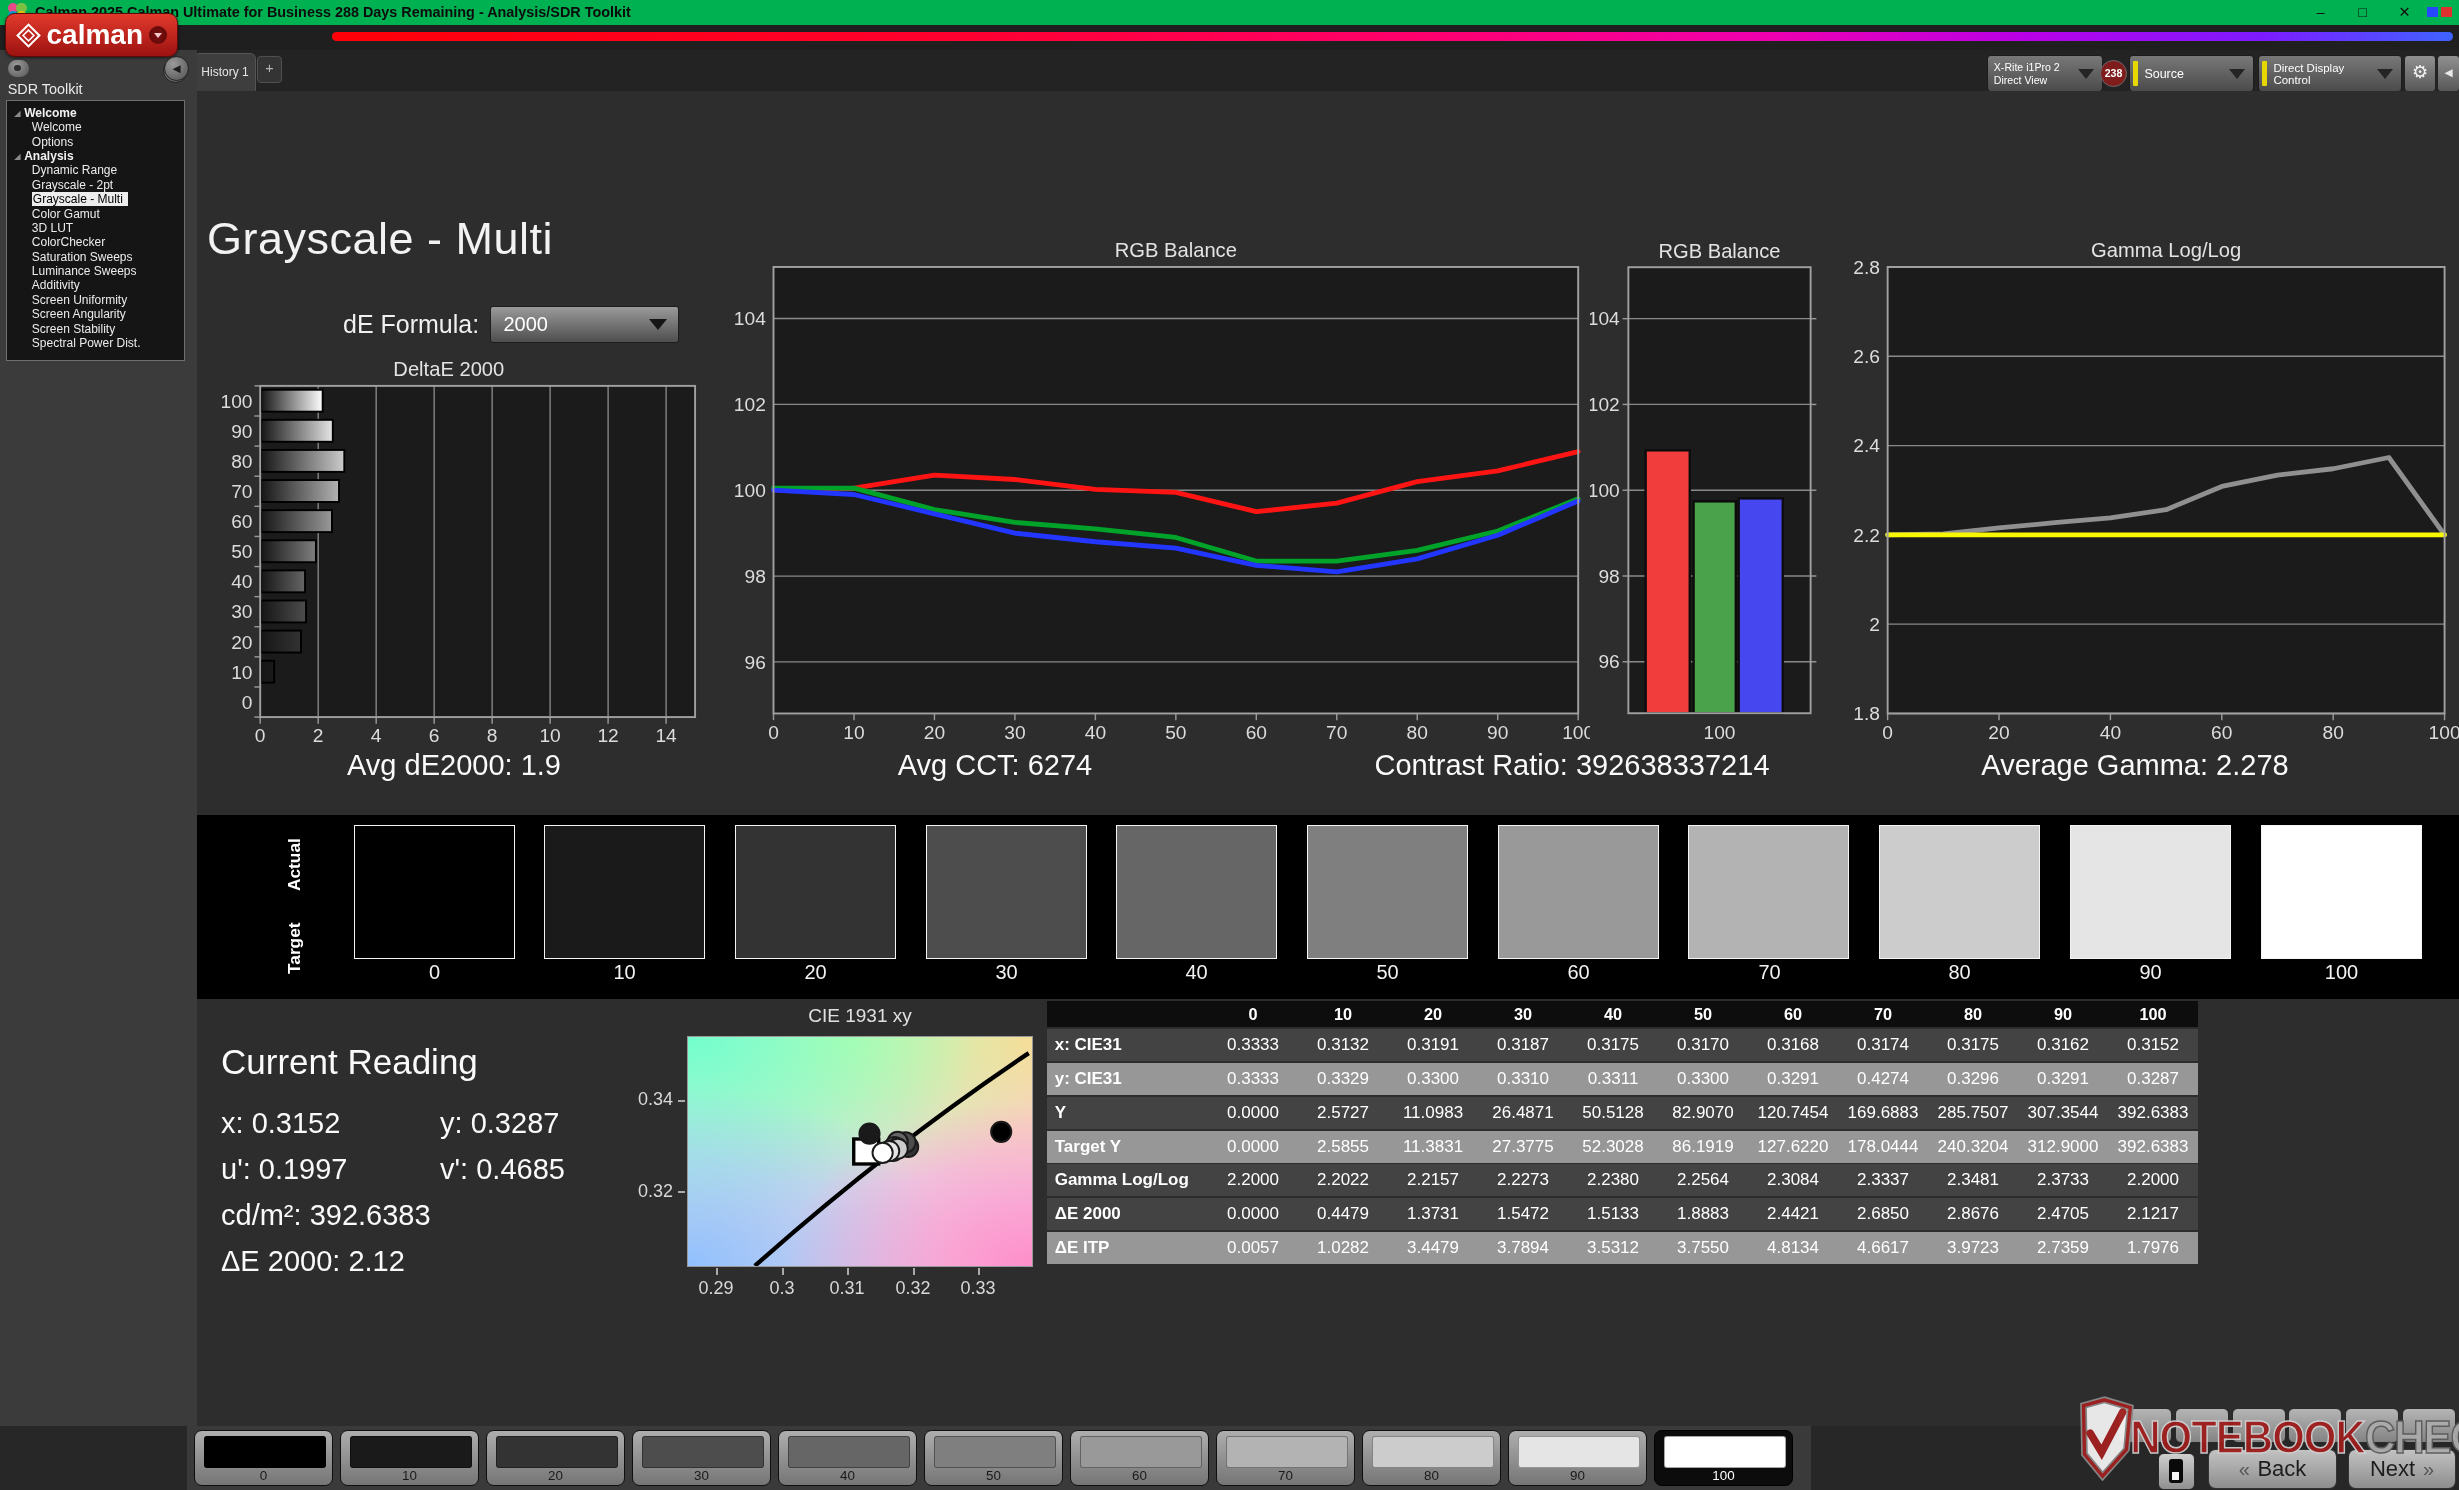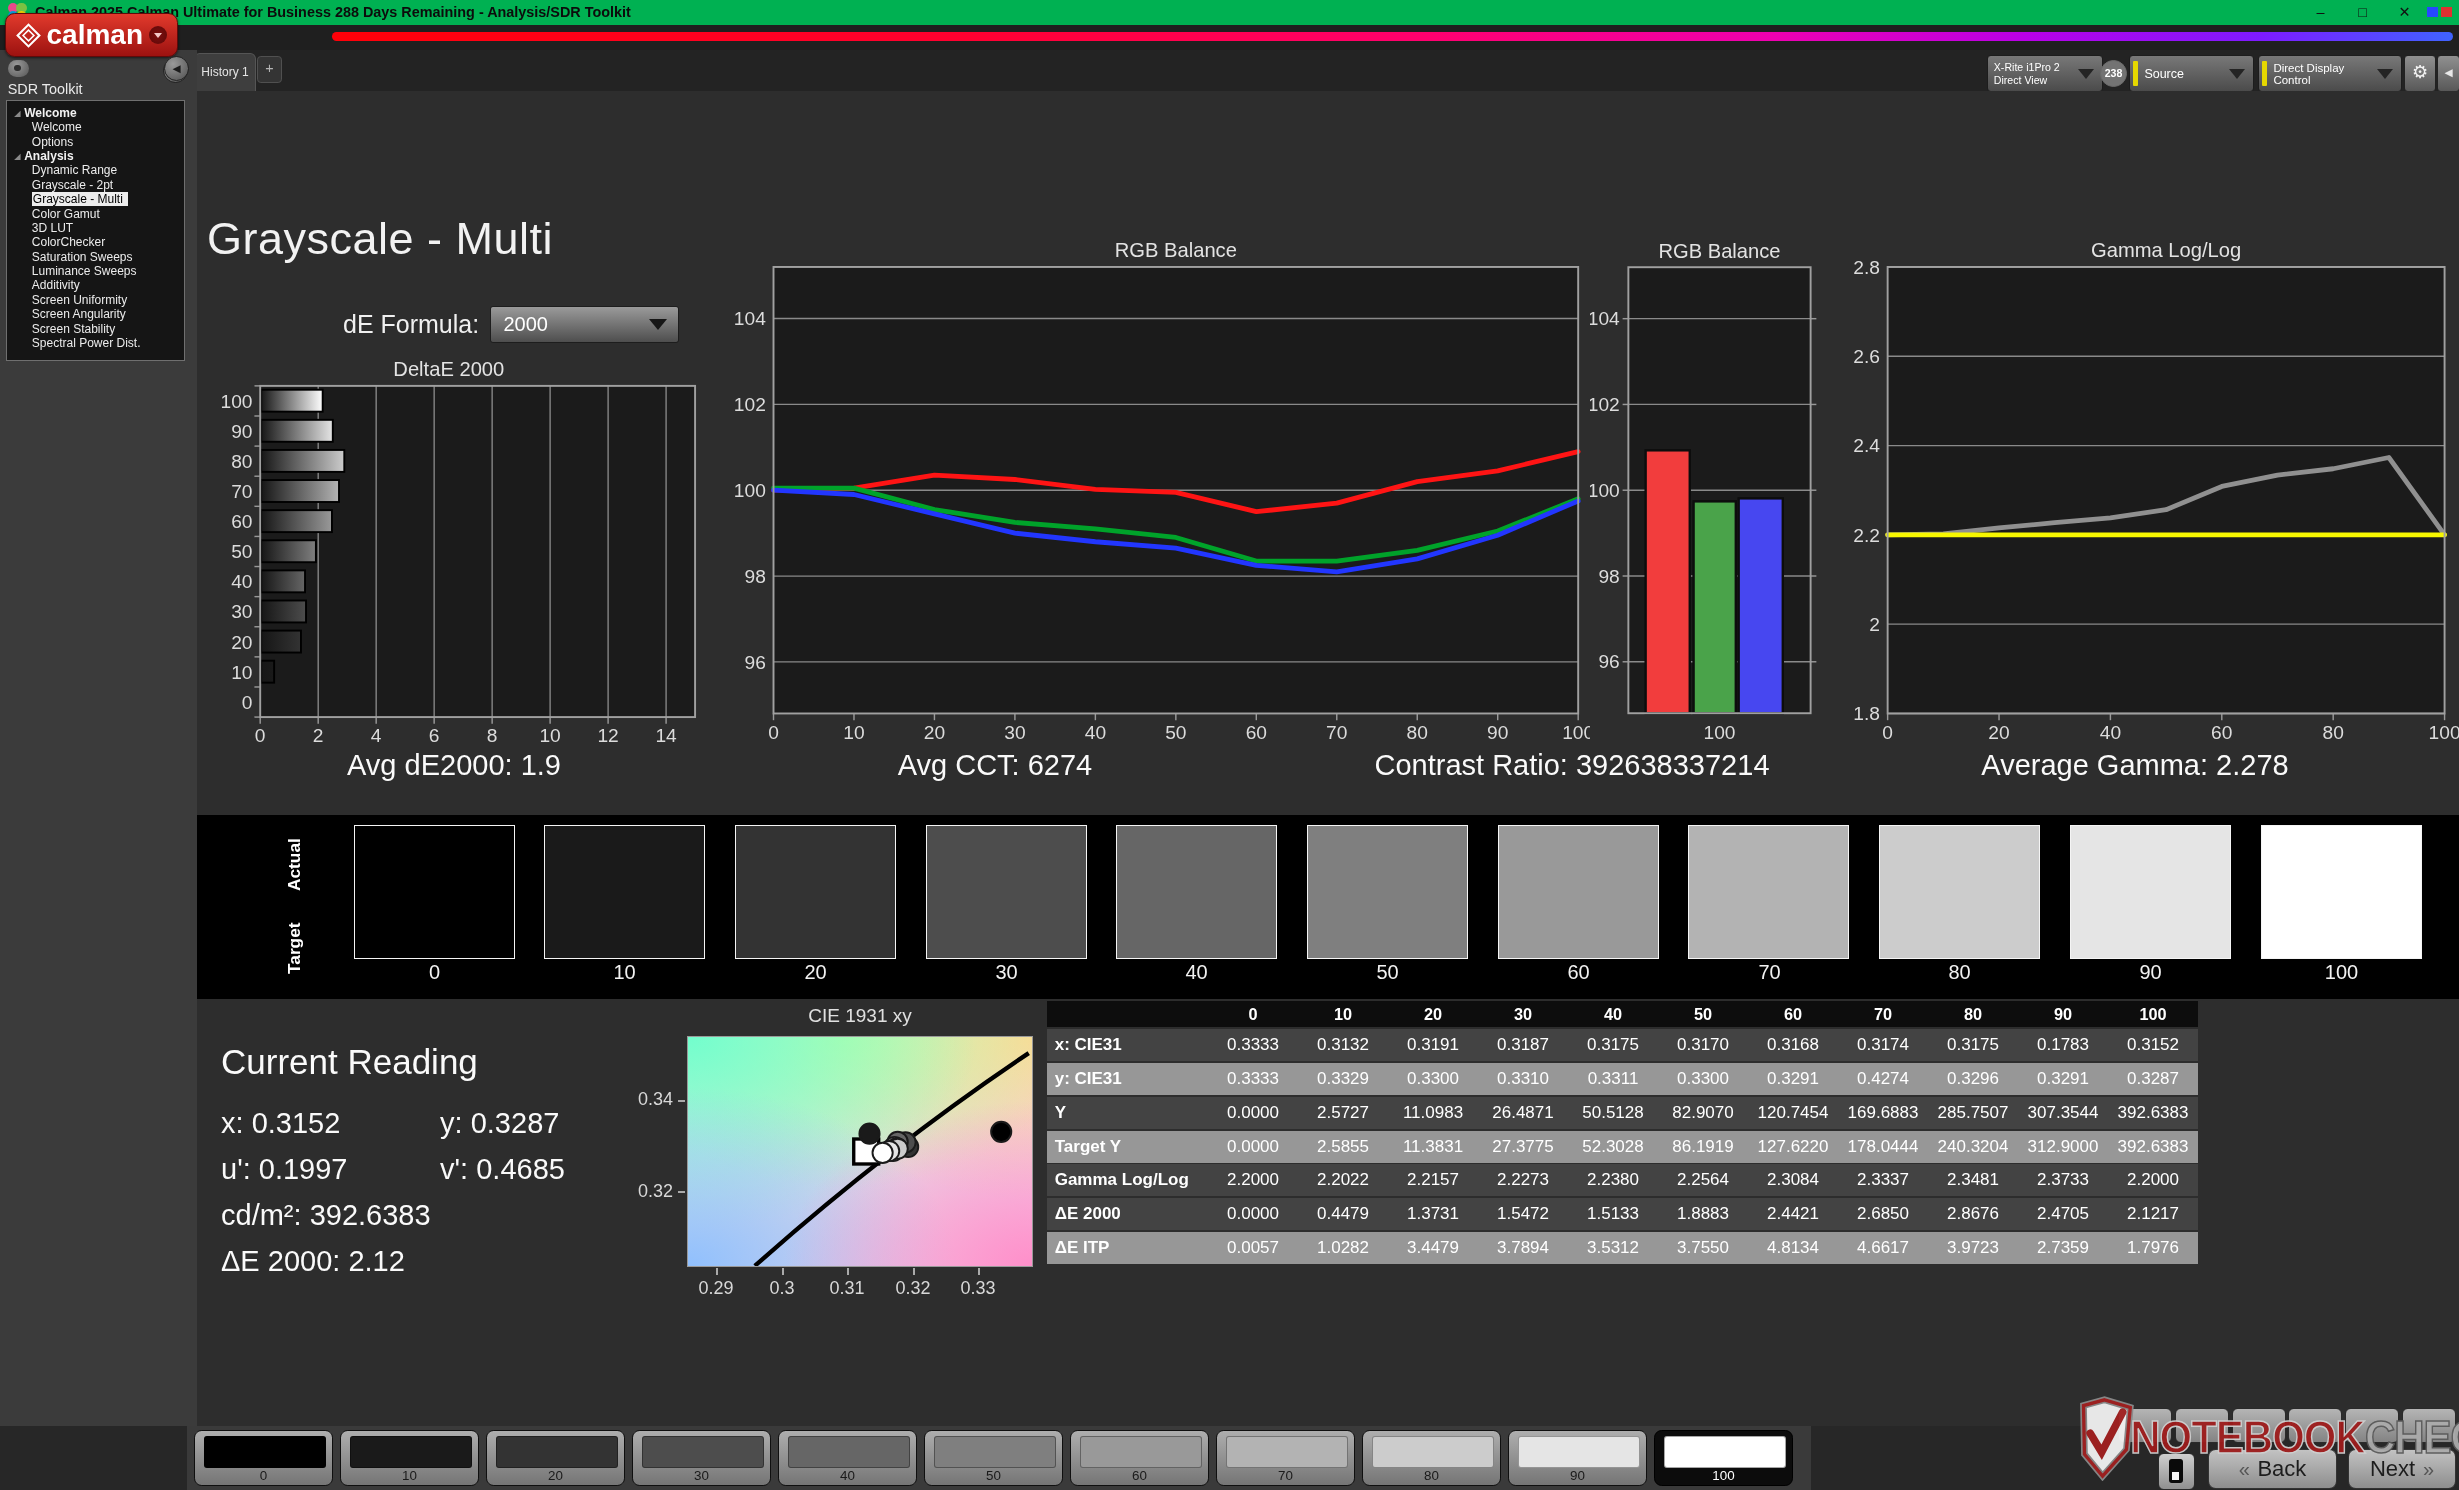--- a/index.html
+++ b/index.html
@@ -30,21 +30,21 @@
   #tab-nav-btn{left:164px;top:56px;z-index:7;}
   #history-tab{left:194px;top:53px;width:60px;height:38px;background:#3e3e3e;border:1px solid #555;border-bottom:none;
     border-radius:5.8px 5.8px 0 0;color:#e5e5e5;font-size:12px;text-align:center;line-height:37px;}
   #tab-add{left:257px;top:56px;width:23px;height:25px;background:#343434;border:1px solid #505050;border-radius:3.8px;
     color:#b5b5b5;font-size:14.4px;text-align:center;line-height:23px;}
   .dd{background:linear-gradient(#787878,#4b4b4b);border:1px solid #1d1d1d;border-radius:3.8px;color:#fff;
     display:flex;align-items:center;}
   .dd .ybar{width:4.8px;height:25px;background:#e6d800;margin:0 6.7px 0 2.9px;border-radius:1px;flex:0 0 auto;}
   .dd .chev{margin-left:auto;margin-right:7.7px;width:0;height:0;border-left:8.6px solid transparent;border-right:8.6px solid transparent;border-top:10.6px solid #242424;flex:0 0 auto;}
   #meter-dd{left:1987px;top:55px;width:108px;height:35px;font-size:10.6px;line-height:12.5px;padding-left:5.8px;}
-  #badge-238{left:2100px;top:60px;width:25px;height:25px;border-radius:50%;background:#737373;border:1.9px solid #6a6a6a;
+  #badge-238{left:2100px;top:60px;width:25px;height:25px;border-radius:50%;background:#7f1d1d;border:1.9px solid #6a6a6a;
     color:#fff;font-size:10.6px;font-weight:bold;text-align:center;line-height:24px;}
   #source-dd{left:2129px;top:55px;width:123px;height:35px;font-size:12.5px;}
   #ddc-dd{left:2258px;top:55px;width:142px;height:35px;font-size:11.5px;}
   #gear-btn{left:2404px;top:55px;width:30px;height:35px;border-radius:3.8px;background:linear-gradient(#909090,#585858);
     border:1px solid #222;color:#f2f2f2;font-size:18px;text-align:center;line-height:33px;}
   #collapse2-btn{left:2437px;top:55px;width:21px;height:35px;border-radius:3.8px;background:linear-gradient(#909090,#585858);
     border:1px solid #222;color:#e8e8e8;font-size:10.6px;text-align:center;line-height:33px;}
   
   #sidebar{left:0;top:50px;width:197px;height:1376px;background:#3b3b3b;}
   #sb-dot-btn{left:7.7px;top:60px;width:21px;height:17.3px;border-radius:8.6px;background:radial-gradient(circle at 40% 30%,#9a9a9a,#555);}
@@ -518,21 +518,21 @@
       <div class="tcell tlabel">x: CIE31</div>
       <div class="tcell">0.3333</div>
       <div class="tcell">0.3132</div>
       <div class="tcell">0.3191</div>
       <div class="tcell">0.3187</div>
       <div class="tcell">0.3175</div>
       <div class="tcell">0.3170</div>
       <div class="tcell">0.3168</div>
       <div class="tcell">0.3174</div>
       <div class="tcell">0.3175</div>
-      <div class="tcell">0.1783</div>
+      <div class="tcell">0.3162</div>
       <div class="tcell">0.3152</div>
     </div>
     <div class="trow light">
       <div class="tcell tlabel">y: CIE31</div>
       <div class="tcell">0.3333</div>
       <div class="tcell">0.3329</div>
       <div class="tcell">0.3300</div>
       <div class="tcell">0.3310</div>
       <div class="tcell">0.3311</div>
       <div class="tcell">0.3300</div>

